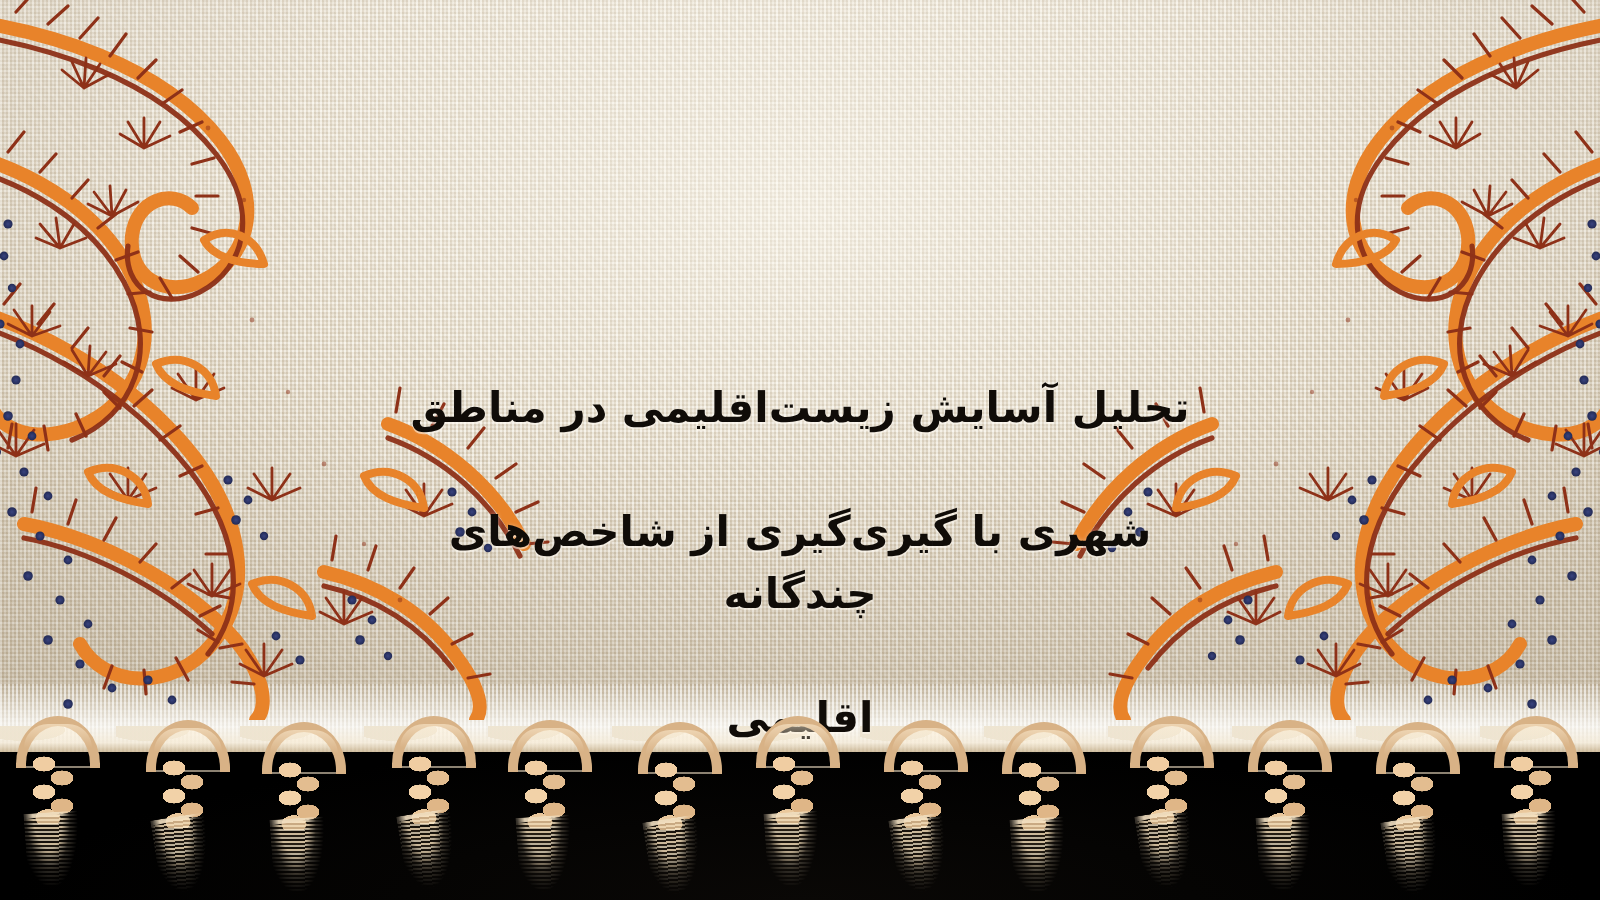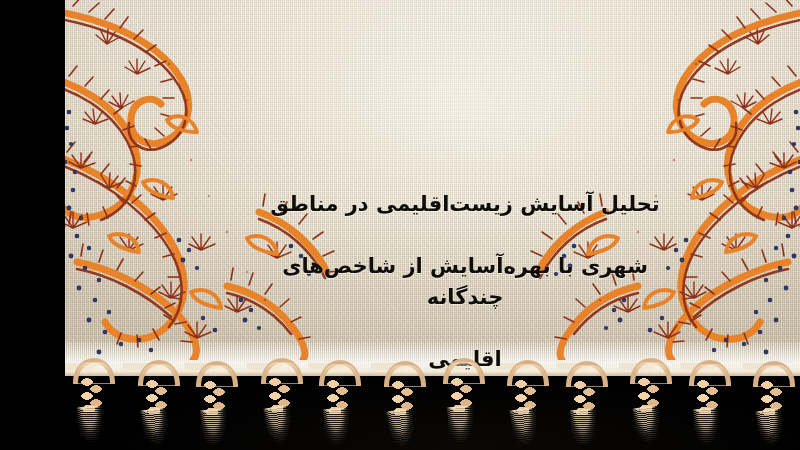--- a/index.html
+++ b/index.html
@@ -7,21 +7,21 @@
 
   html, body {
     width:800px; height:450px;
     overflow:hidden;
     background:#000;
     font-family:"DejaVu Sans","Liberation Sans",sans-serif;
   }
 
   #stage {
     position:relative;
-    width:735px; height:450px;
+    width:800px; height:450px;
     background:#000;
     overflow:hidden;
   }
 
   
   .fabric {
     position:absolute;
     left:0; top:0; width:800px; height:376px;
     background-color:#ded3bf;
     background-image:
@@ -477,21 +477,21 @@
             <circle cx="236" cy="330" r="1.1"></circle>
           <circle cx="118" cy="64" r="1.2"></circle>
             <circle cx="136" cy="100" r="1.1"></circle>
         </g>
       </g>
     </svg>
   </div>
 
   <div class="title">
     <span class="ln">تحلیل آسایش زیست‌اقلیمی در مناطق</span>
-    <span class="ln">شهری با بهره‌آسایش از شاخص‌های چندگانه</span>
+    <span class="ln">شهری با گیری‌گیری از شاخص‌های چندگانه</span>
     <span class="ln">اقلیمی</span>
   </div>
 
   <div class="fringe">
       <div class="tassel" style="left: 6.26923px; top: 0px;">
         <div class="loop"></div>
         <div class="knot"></div>
         <div class="brush" style="transform: rotate(-4deg);"></div>
       </div>
       <div class="tassel" style="left: 70.8077px; top: 1.5px;">

